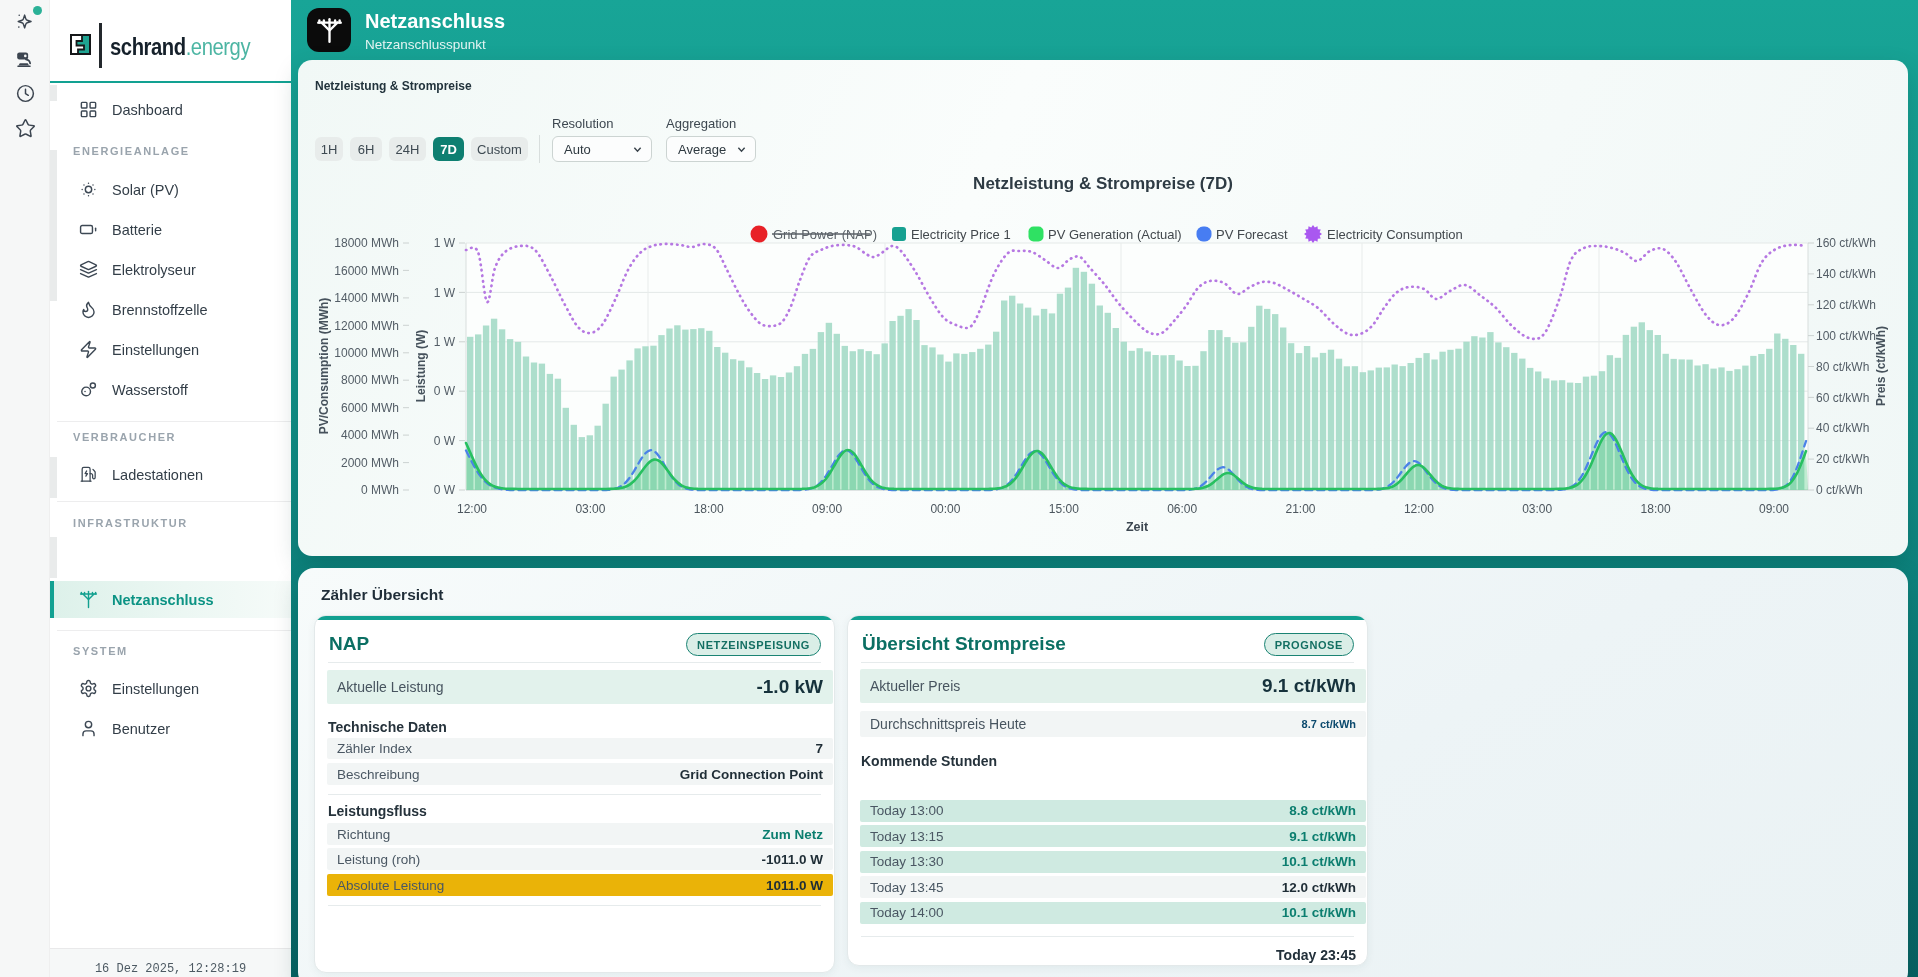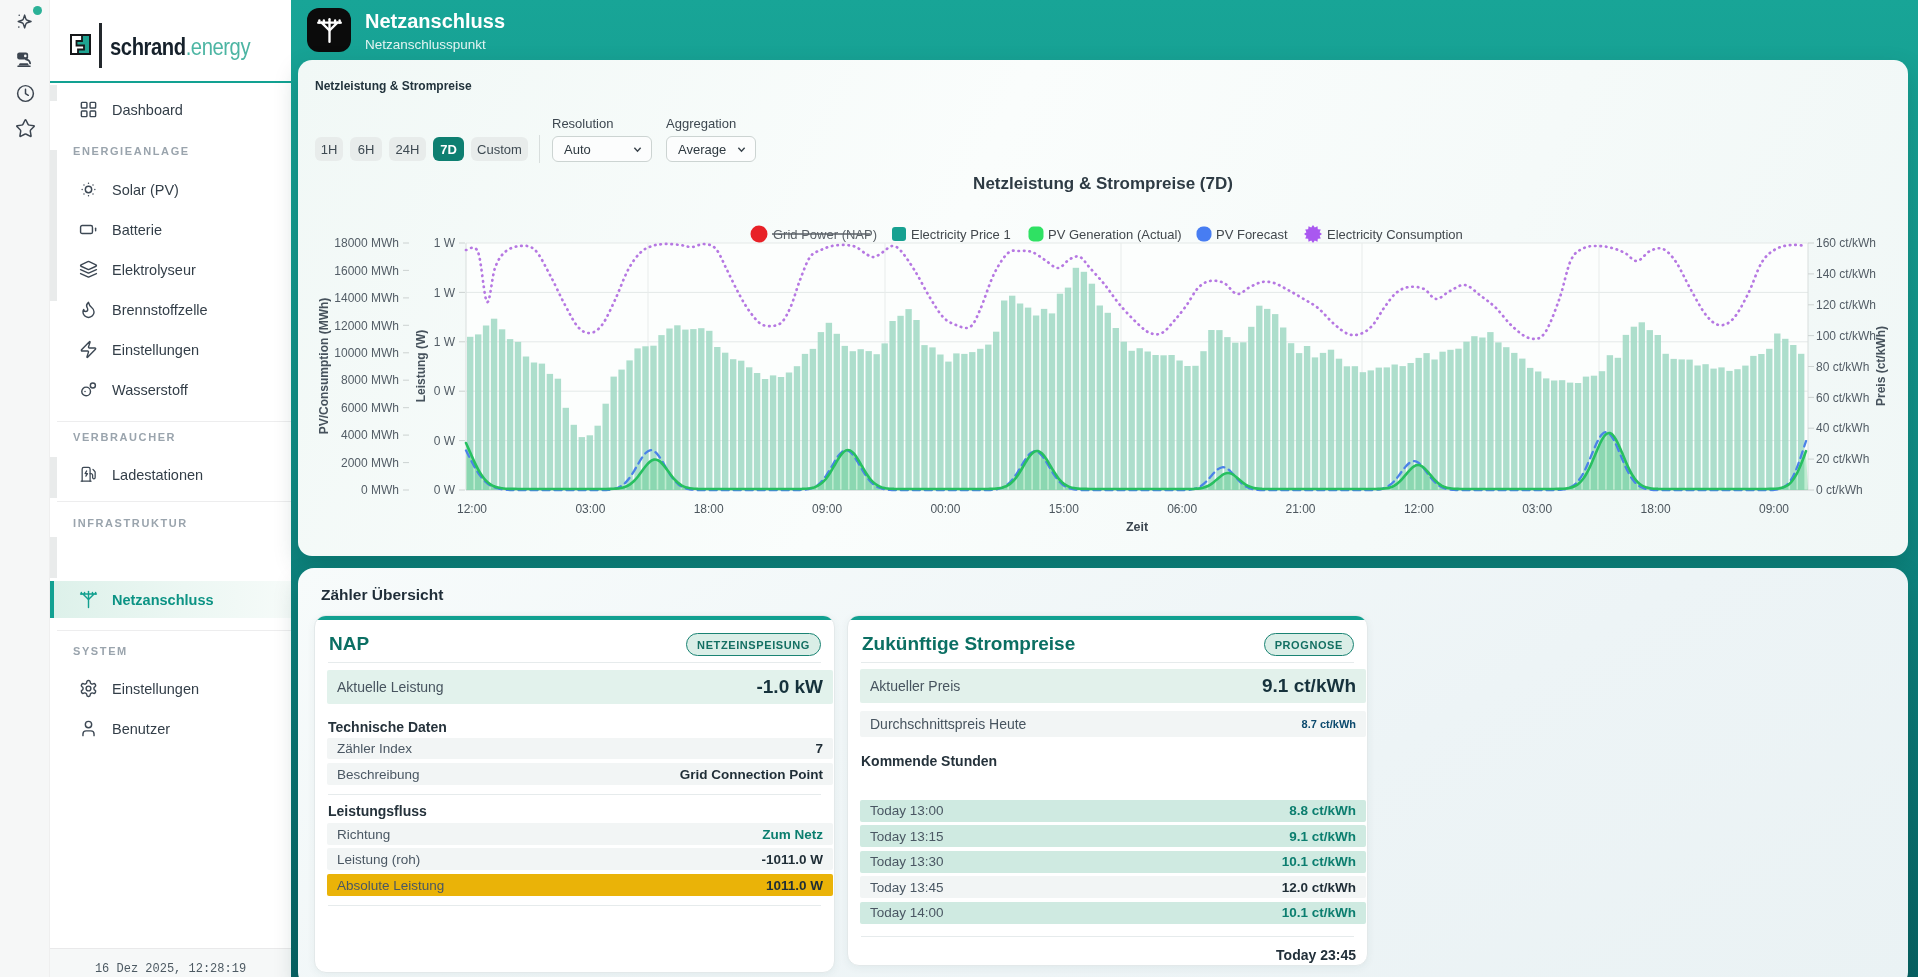--- a/index.html
+++ b/index.html
@@ -563,21 +563,21 @@
           <span class="dval">-1011.0 W</span>
         </div>
       <div class="row" style="top:258px;height:22px;background:#eab308">
           <span class="dlab">Absolute Leistung</span>
           <span class="dval">1011.0 W</span>
         </div>
       <div class="chr" style="top:289px"></div>
     </div>
     <div class="mcard" style="left:549px;height:351px">
       <div class="tealtop"></div>
-      <div class="mtitle">Zukünftige Strompreise</div>
+      <div class="mtitle">Übersicht Strompreise</div>
       <div class="badge">PROGNOSE</div>
       <div class="chr" style="top:46px"></div>
       <div class="row" style="top:53px;height:34px;background:#e2f1eb">
           <span class="dlab14">Aktueller Preis</span>
           <span class="bigval">9.1 ct/kWh</span>
         </div>
       <div class="row" style="top:95px;height:26px;background:#f2f5f5">
           <span class="dlab14">Durchschnittspreis Heute</span>
           <span class="dval15">8.7 ct/kWh</span>
         </div>

